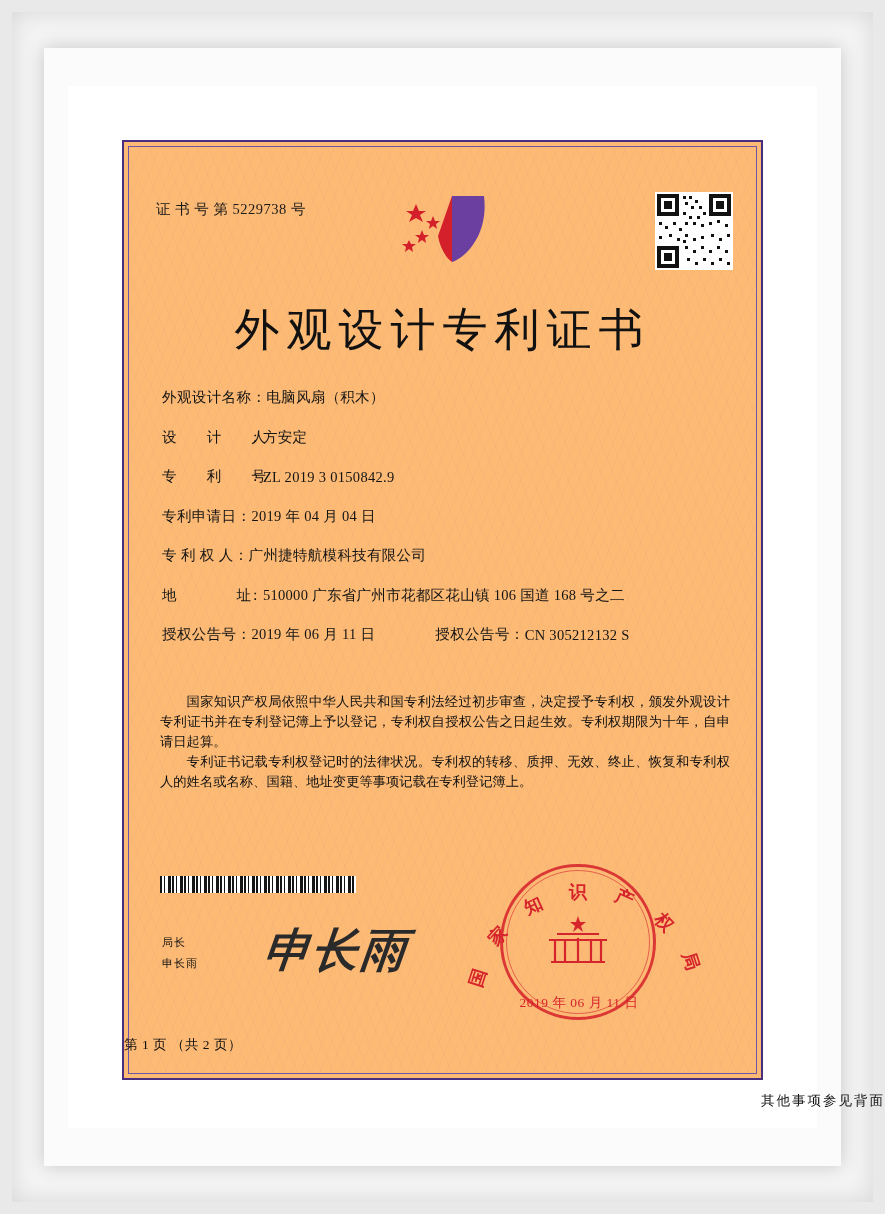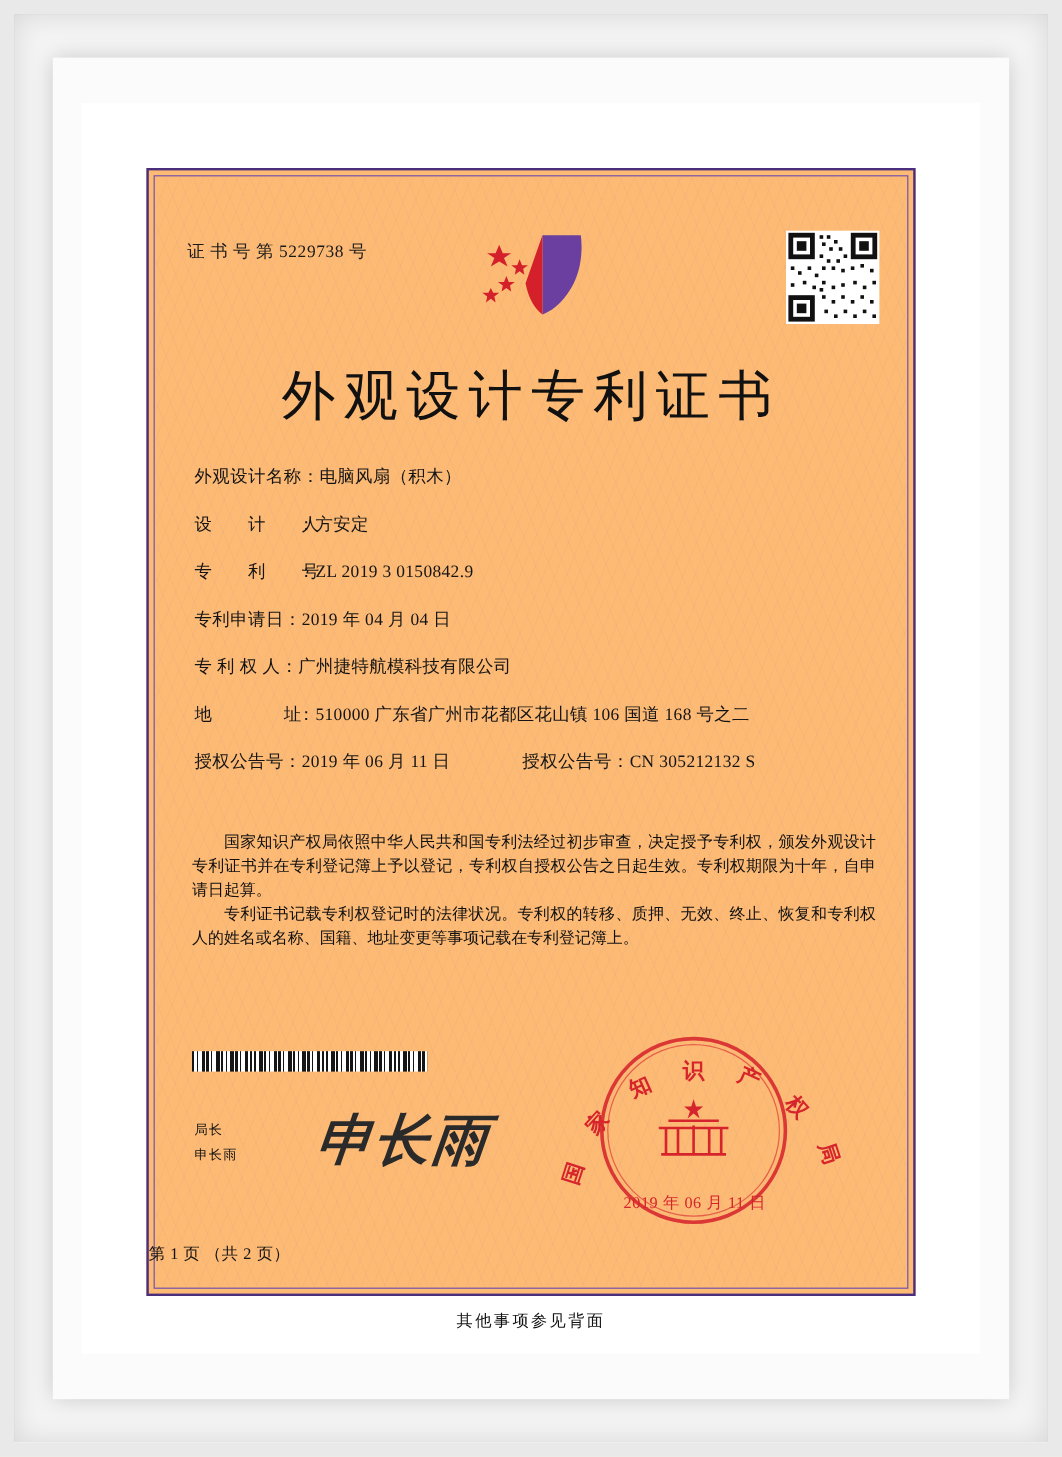--- a/index.html
+++ b/index.html
@@ -238,21 +238,21 @@
   .page-no {
     position: absolute;
     left: 0; right: 0; bottom: 24px;
     font-size: 13.5px;
     color: #111111;
     letter-spacing: 0.5px;
   }
   .footer-note {
     position: absolute;
     left: 0; right: 0; top: 1092px;
-    text-align: center;
+    text-align: right;
     font-size: 13.5px;
     color: #111111;
     letter-spacing: 2px;
   }
 </style>
 </head>
 <body>
 
 <div class="scan-frame">
   <div class="edge-shadow"></div>

